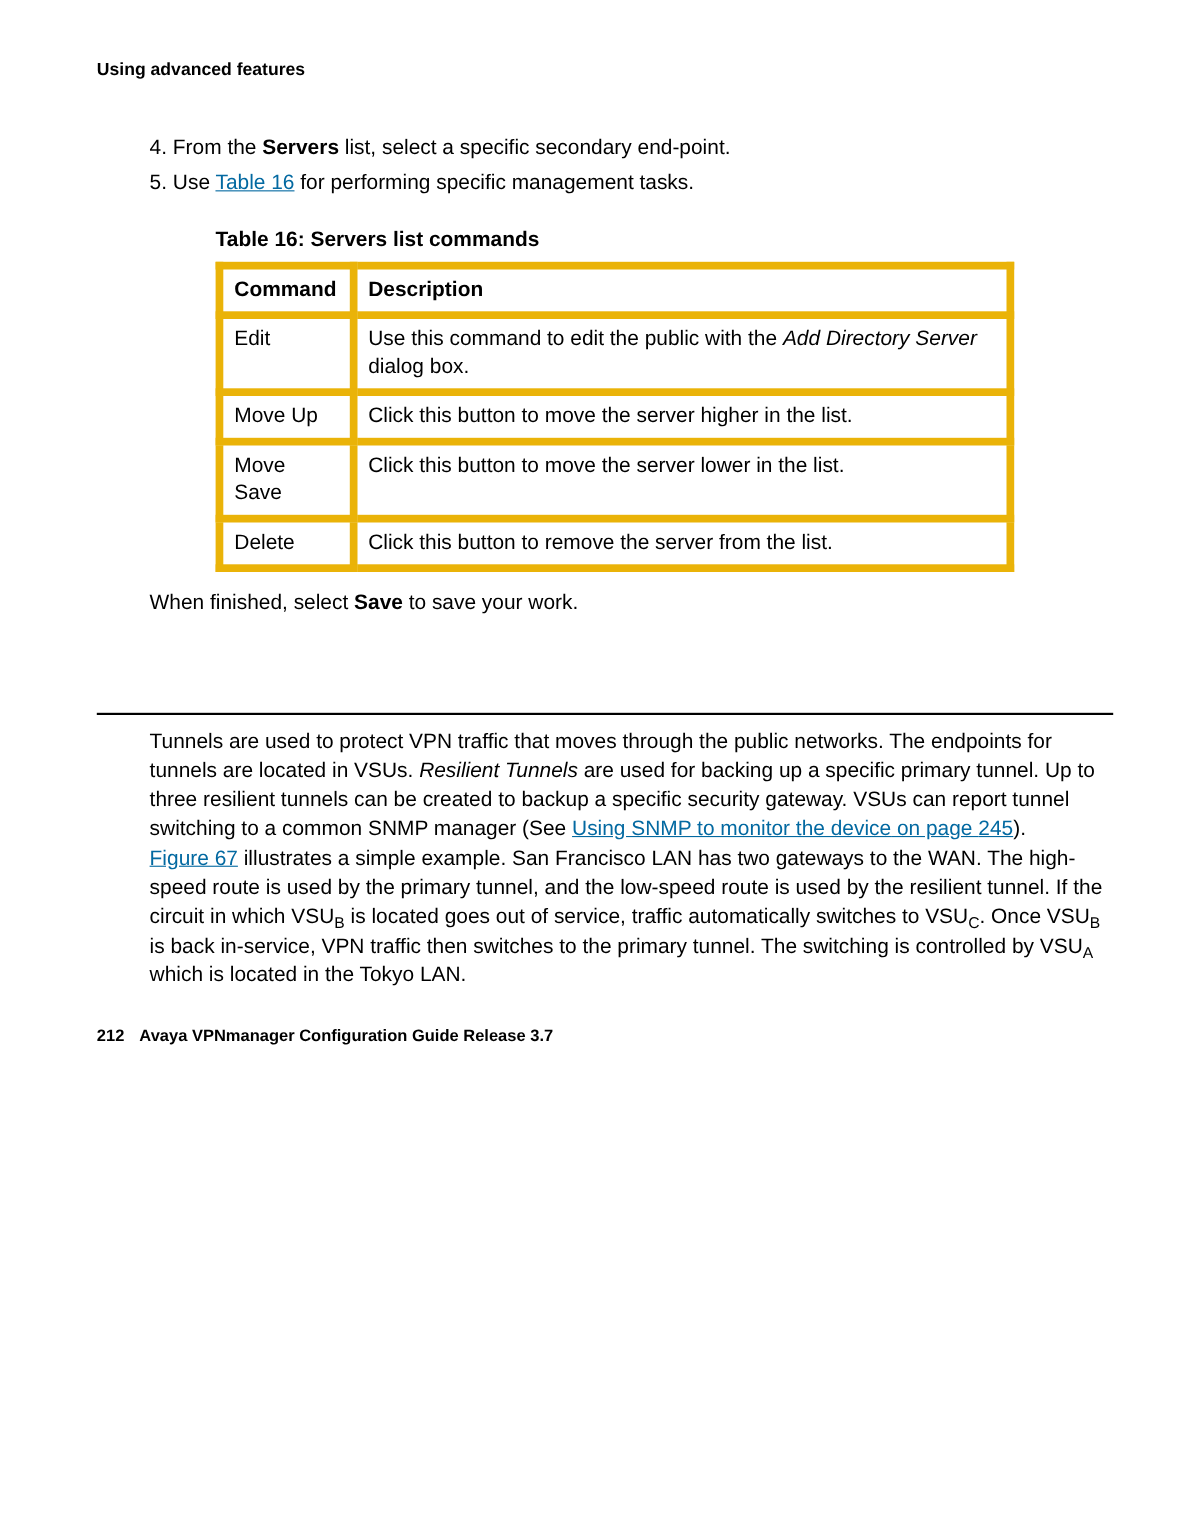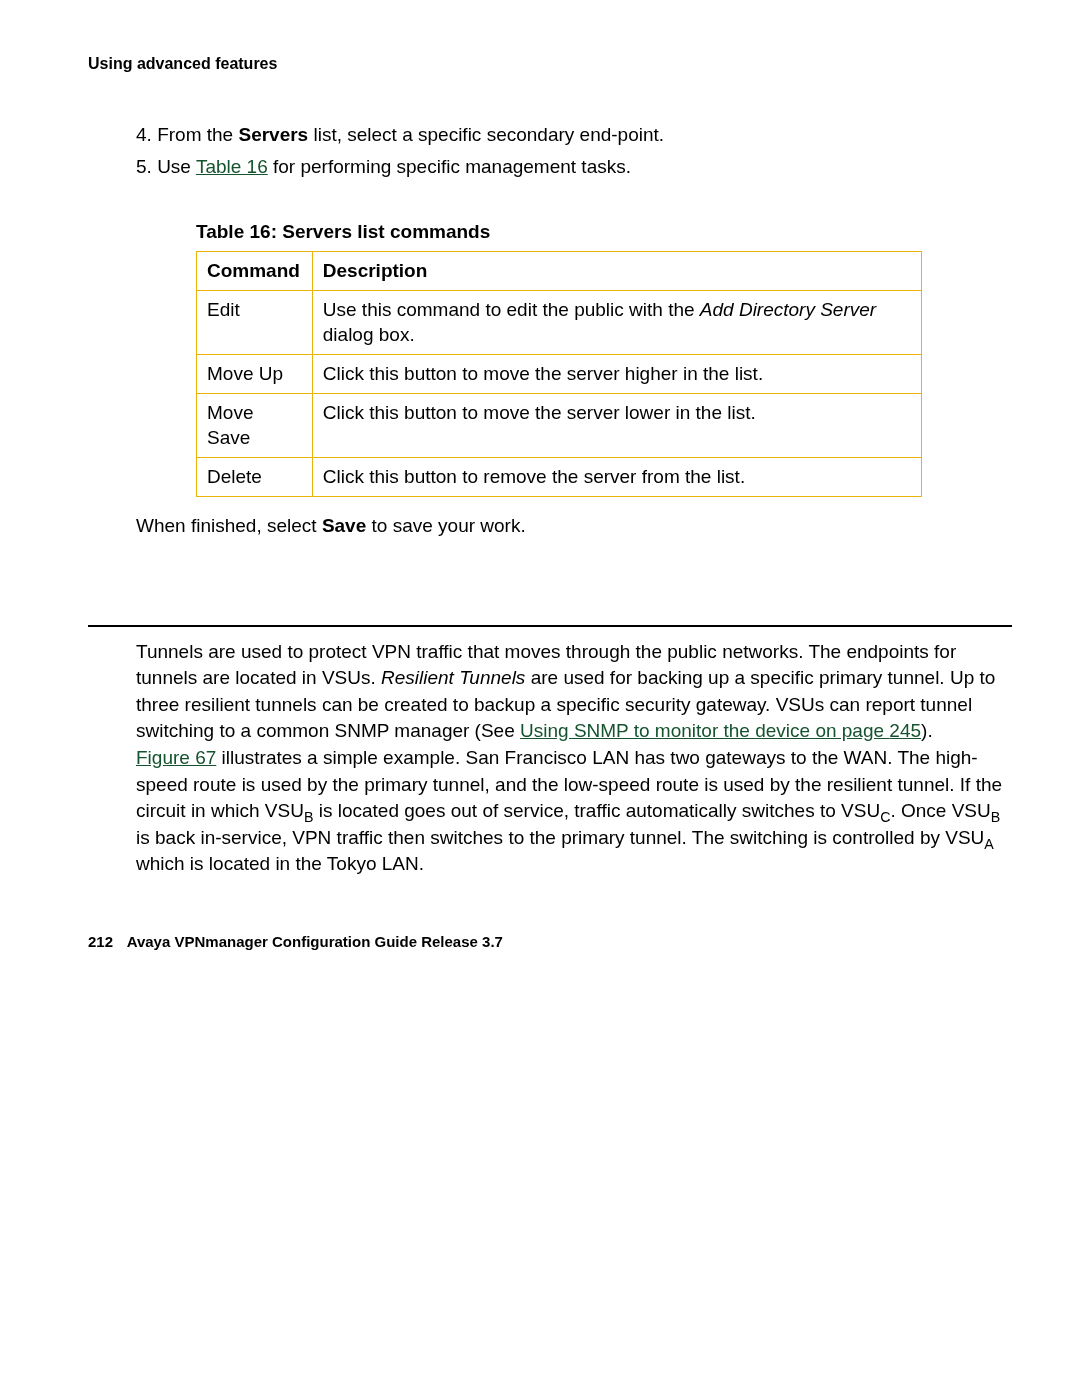--- a/index.html
+++ b/index.html
@@ -20,47 +20,47 @@
     font-weight: bold;
     font-size: 16px;
     margin-bottom: 48px;
   }
   .body-indent {
     margin-left: 48px;
   }
   ol.steps {
     list-style: none;
     padding: 0;
-    margin: 0 0 41px 0;
+    margin: 0 0 28px 0;
     font-size: 19px;
     line-height: 1.45;
   }
   ol.steps li {
     margin-bottom: 4px;
   }
   .link {
-    color: #14532d;
+    color: #0369a1;
     text-decoration: underline;
   }
   .table-caption {
     font-weight: bold;
     font-size: 19px;
     margin: 0 0 8px 0;
   }
   .table-wrap {
     margin-left: 108px;
     margin-right: 90px;
   }
   table.cmd {
     border-collapse: collapse;
     width: 100%;
     font-size: 19px;
   }
   table.cmd th, table.cmd td {
-    border: 1px solid #eab308;
+    border: 7px solid #eab308;
     padding: 6px 10px;
     text-align: left;
     vertical-align: top;
     line-height: 1.35;
   }
   table.cmd th {
     font-weight: bold;
   }
   .after-table {
     font-size: 19px;

